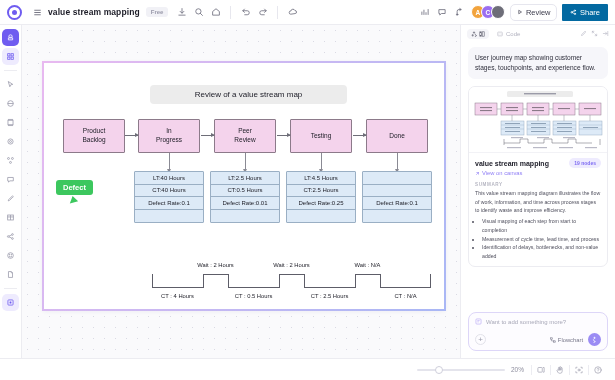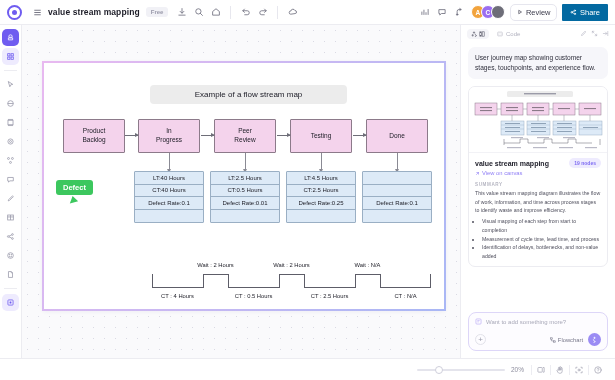--- a/index.html
+++ b/index.html
@@ -394,21 +394,21 @@
         <svg width="9" height="9" viewBox="0 0 16 16" fill="none" stroke="currentColor" stroke-width="1.4">
             <rect x="3.4" y="3.4" width="9.2" height="9.2" rx="1.4"></rect>
             <rect x="6.4" y="6.4" width="3.2" height="3.2" rx=".6" fill="currentColor" stroke="none"></rect>
           </svg>
       </div>
     </div>
 
     <div class="canvas">
       <div class="frame">
 
-        <div class="map-title">Example of a flow stream map</div>
+        <div class="map-title">Review of a value stream map</div>
 
         <div class="pbox" style="left:19px;width:62px;">
           <span>Product<br>Backlog</span>
         </div>
         <div class="pbox" style="left:94px;width:62px;">
           <span>In<br>Progress</span>
         </div>
         <div class="pbox" style="left:170px;width:62px;">
           <span>Peer<br>Review</span>
         </div>

